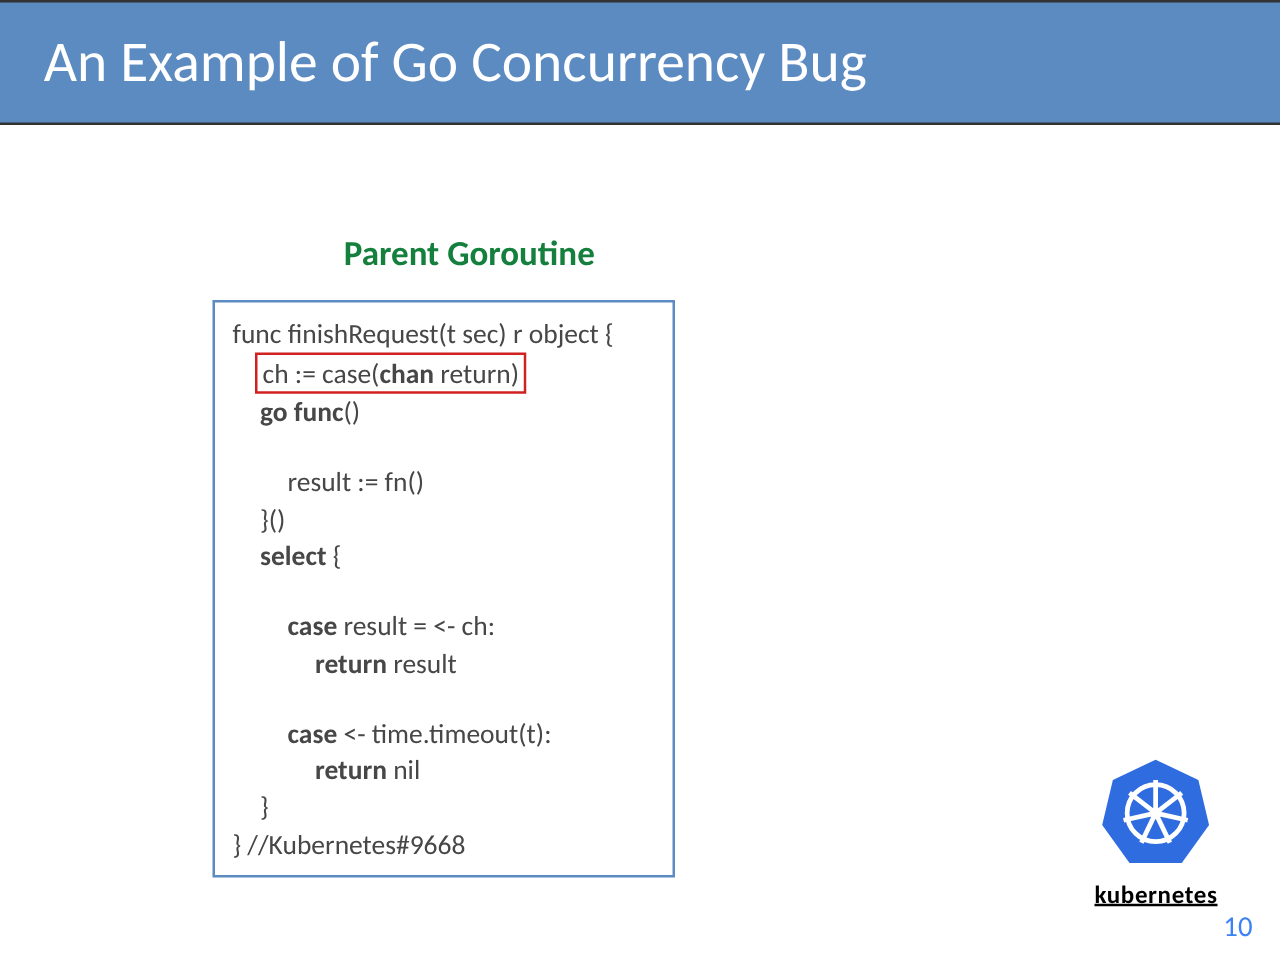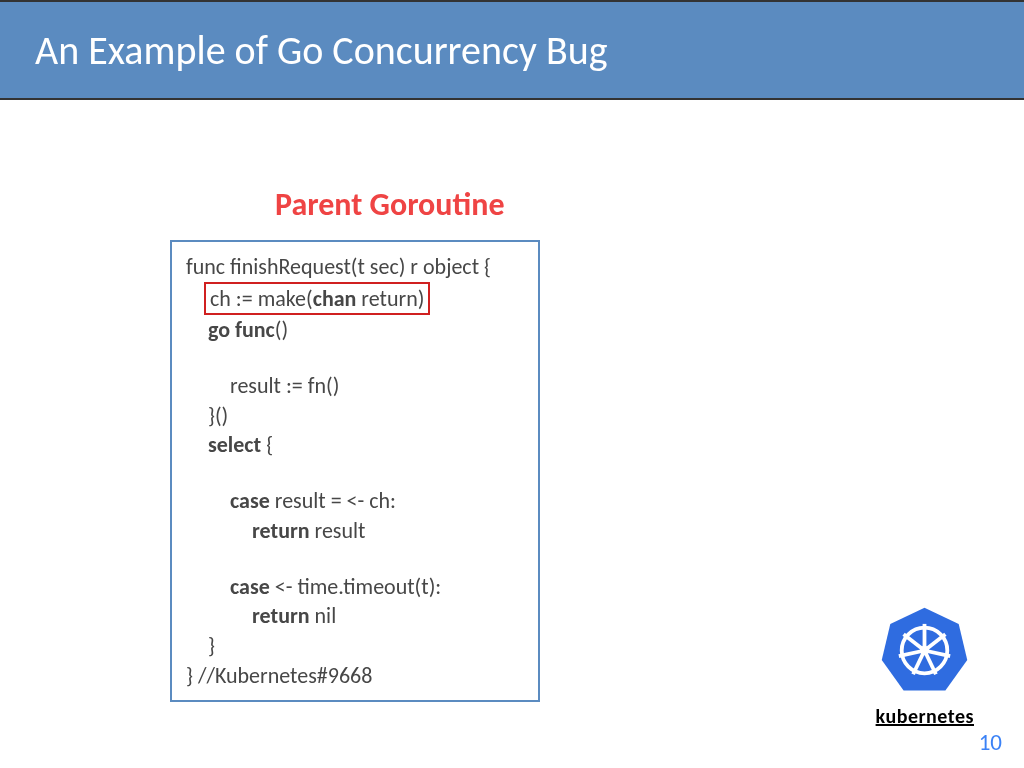--- a/index.html
+++ b/index.html
@@ -16,30 +16,30 @@
       height: 100px;
       background: #5b8bc0;
       border-top: 2px solid #333;
       border-bottom: 2px solid #333;
       display: flex;
       align-items: center;
       padding-left: 35px;
     }
     .title-text {
       color: white;
-      font-size: 40px;
+      font-size: 46px;
       font-weight: 400;
     }
     .subtitle {
       position: absolute;
       top: 185px;
       left: 275px;
-      font-size: 32px;
+      font-size: 28px;
       font-weight: bold;
-      color: #ef4444;
+      color: #15803d;
     }
     .code-box {
       position: absolute;
       top: 240px;
       left: 170px;
       width: 370px;
       border: 2px solid #5b8bc0;
       padding: 10px 14px 10px 14px;
       font-size: 22px;
       color: #474747;
@@ -89,21 +89,21 @@
 <body>
 
 <div class="title-bar">
   <div class="title-text">An Example of Go Concurrency Bug</div>
 </div>
 
 <div class="subtitle">Parent Goroutine</div>
 
 <div class="code-box">
   <div class="code-line">func finishRequest(t sec) r object {</div>
-  <div class="code-line"><span class="highlight-box"><span>ch := make(</span><span class="bold">chan</span><span> return)</span></span></div>
+  <div class="code-line"><span class="highlight-box"><span>ch := case(</span><span class="bold">chan</span><span> return)</span></span></div>
   <div class="code-line indent1"><span class="bold">go func</span><span>()</span></div>
   <div class="code-line indent2">result := fn()</div>
   <div class="code-line indent1">}()</div>
   <div class="code-line indent1"><span class="bold">select</span><span> {</span></div>
   <div class="code-line indent2"><span class="bold">case</span><span> result = &lt;- ch:</span></div>
   <div class="code-line indent3"><span class="bold">return</span><span> result</span></div>
   <div class="code-line indent2"><span class="bold">case</span><span> &lt;- time.timeout(t):</span></div>
   <div class="code-line indent3"><span class="bold">return</span><span> nil</span></div>
   <div class="code-line indent1">}</div>
   <div class="code-line">} //Kubernetes#9668</div>

